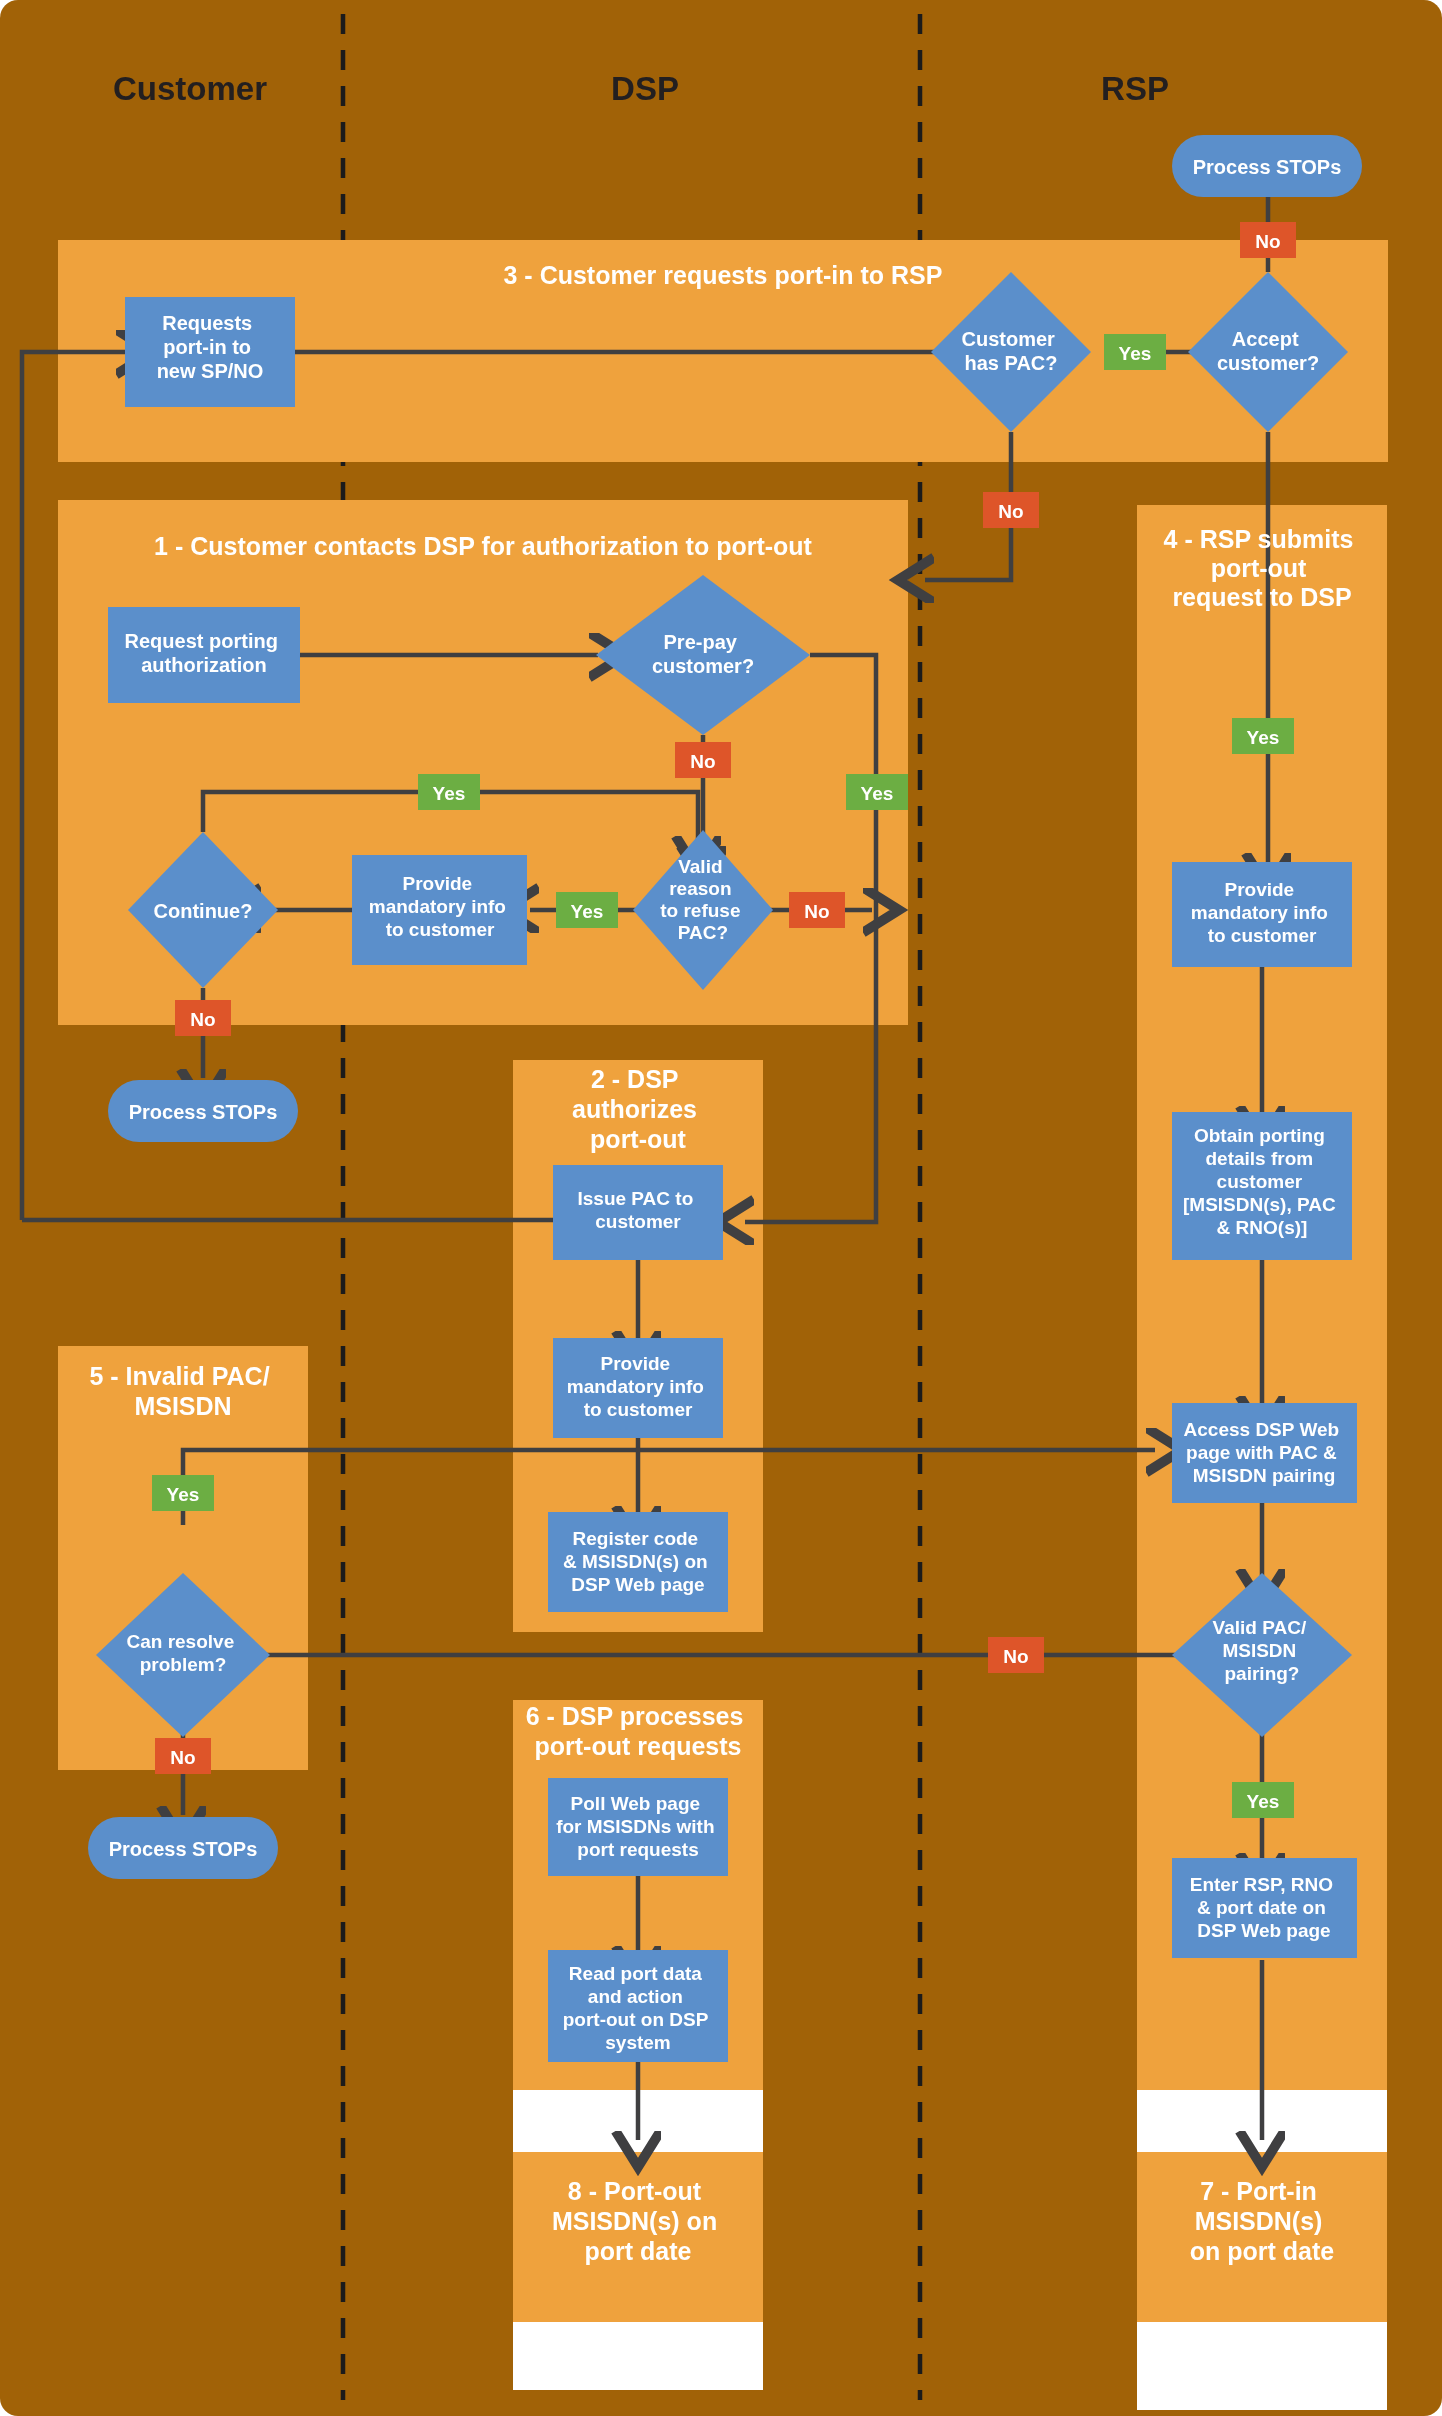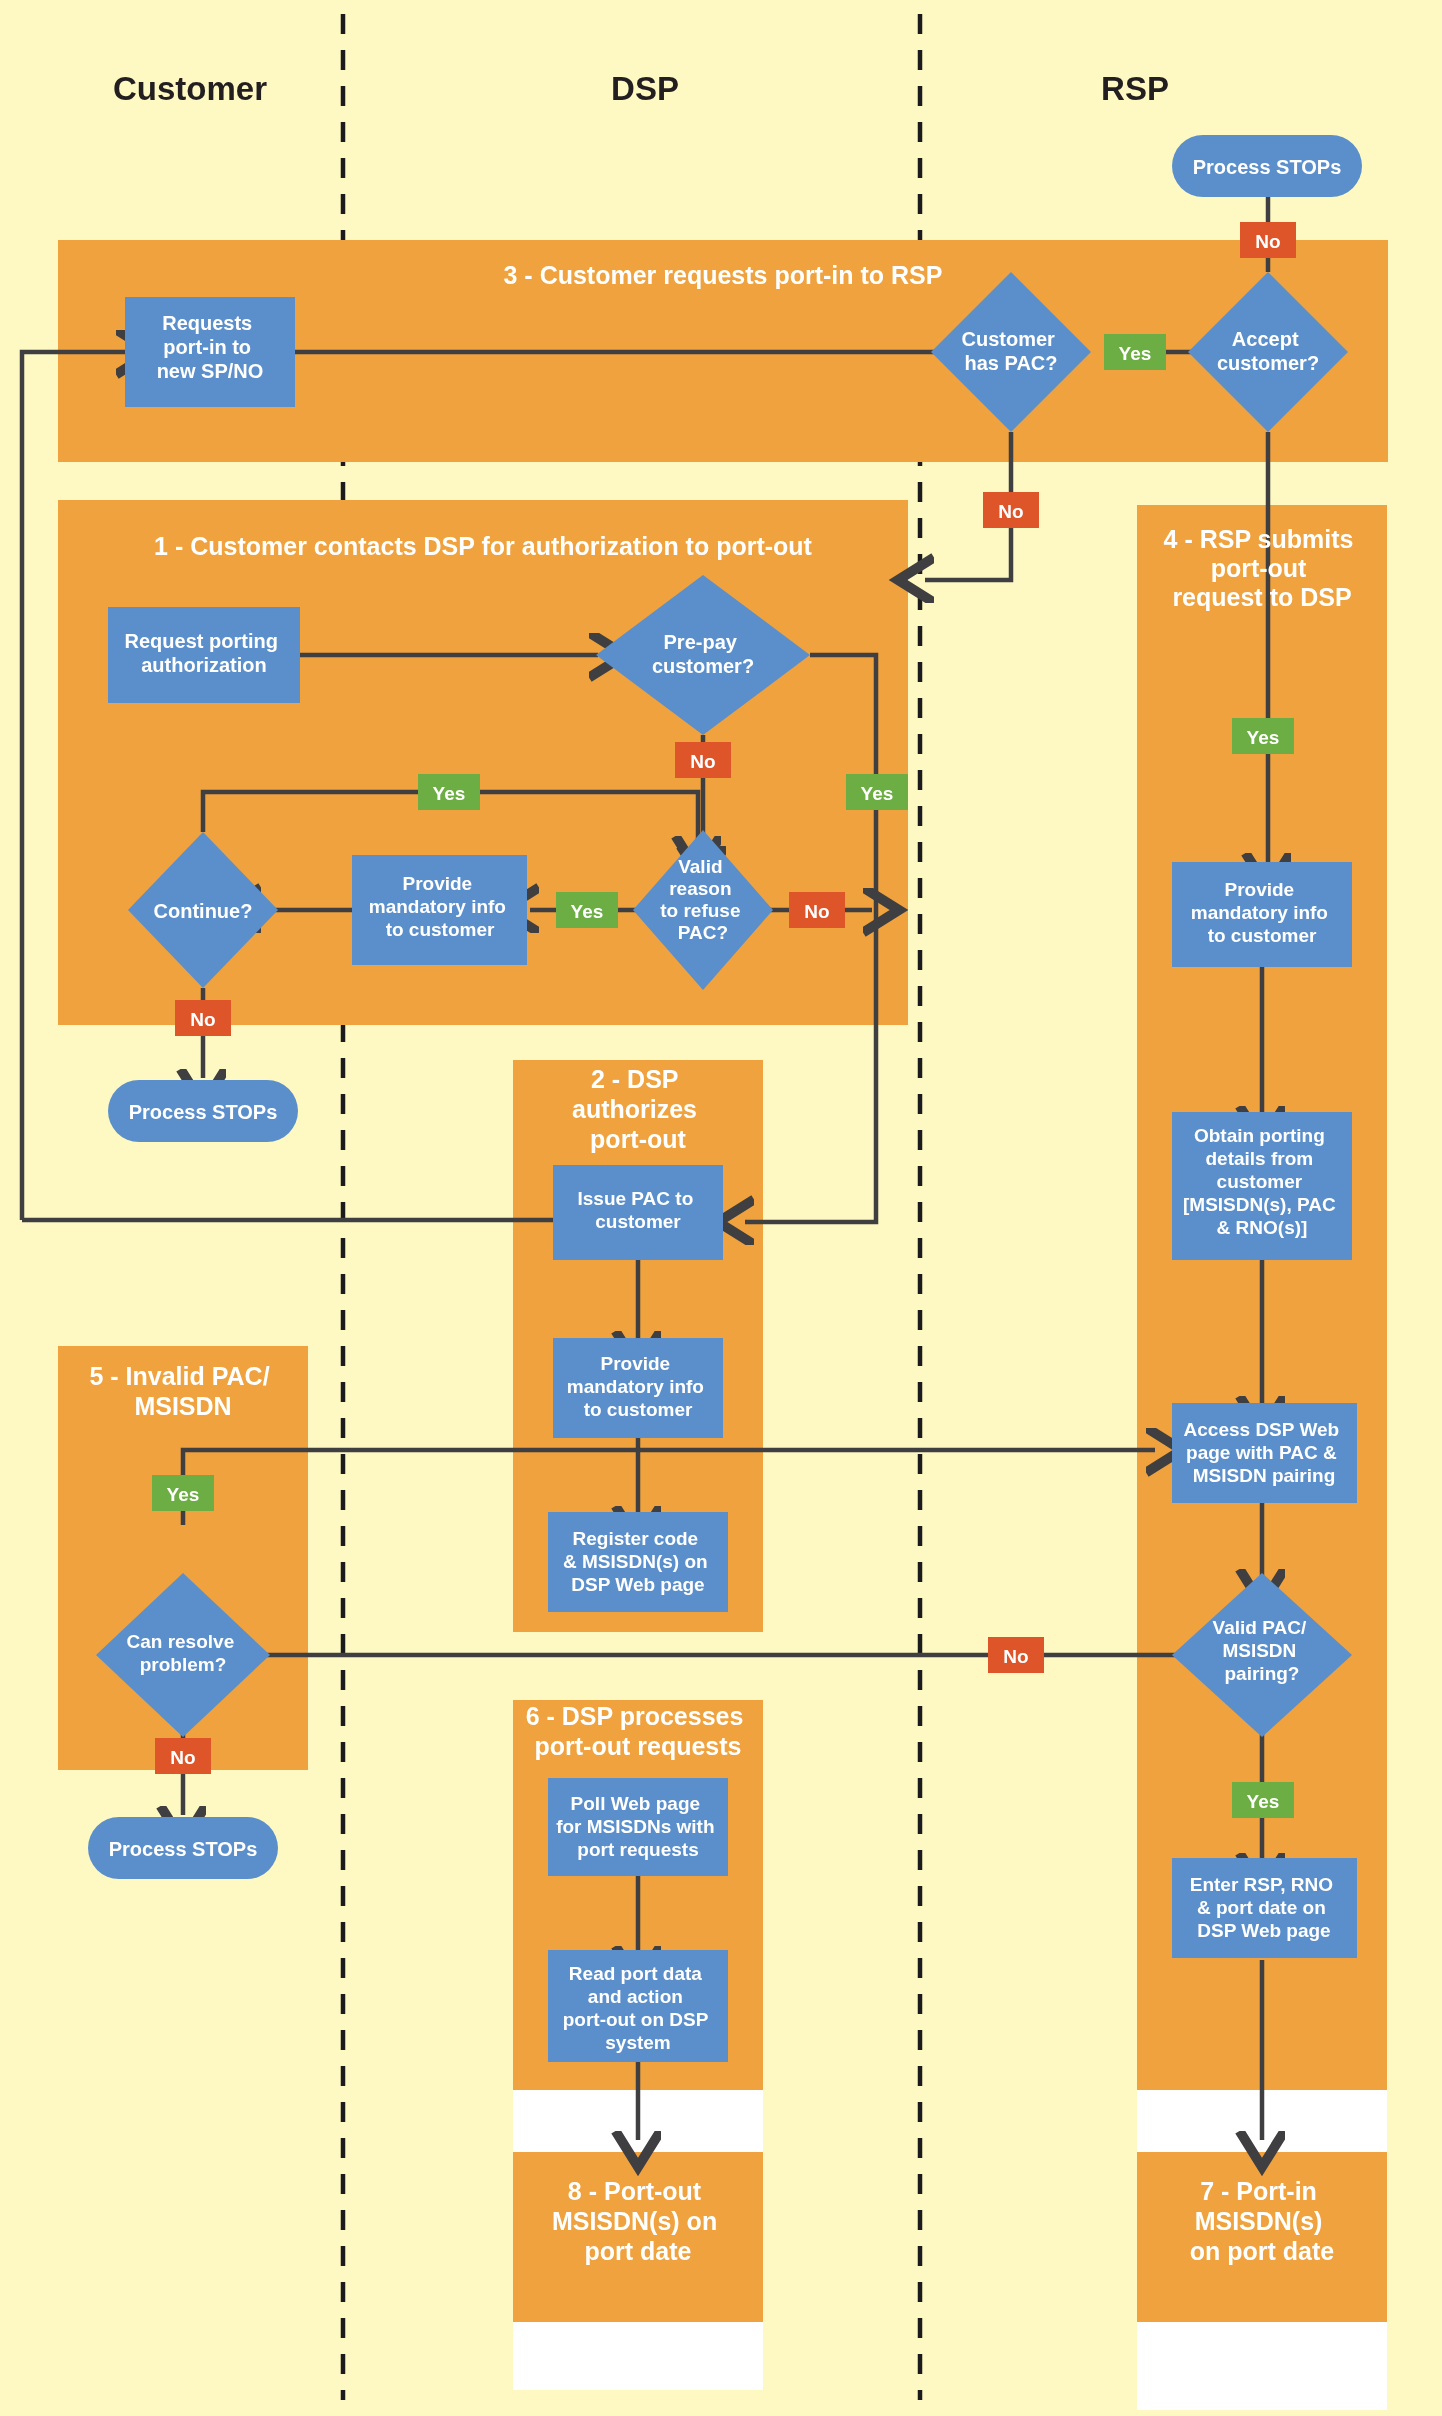--- a/index.html
+++ b/index.html
@@ -1,21 +1,21 @@
 <!DOCTYPE html>
 <html><head>
 <meta charset="utf-8">
 <style>
   html,body{margin:0;padding:0;background:#ffffff;}
   body{
     width:1442px;height:2416px;
     font-family:"Liberation Sans", sans-serif;
     -webkit-font-smoothing:antialiased;
   }
-  #stage{position:relative;width:1442px;height:2416px;overflow:hidden;background:#fef9c3;}
+  #stage{position:relative;width:1442px;height:2416px;overflow:hidden;background:#a16207;border-radius:18px;}
   svg#flow{position:absolute;top:0;left:0;width:1442px;height:2416px;}
 
   .lane-title{
     font-weight:700;font-size:33px;fill:#231f20;text-anchor:middle;
     font-family:"Liberation Sans", sans-serif;
   }
   .group-title{
     font-weight:700;fill:#ffffff;text-anchor:middle;
     font-family:"Liberation Sans", sans-serif;
   }

